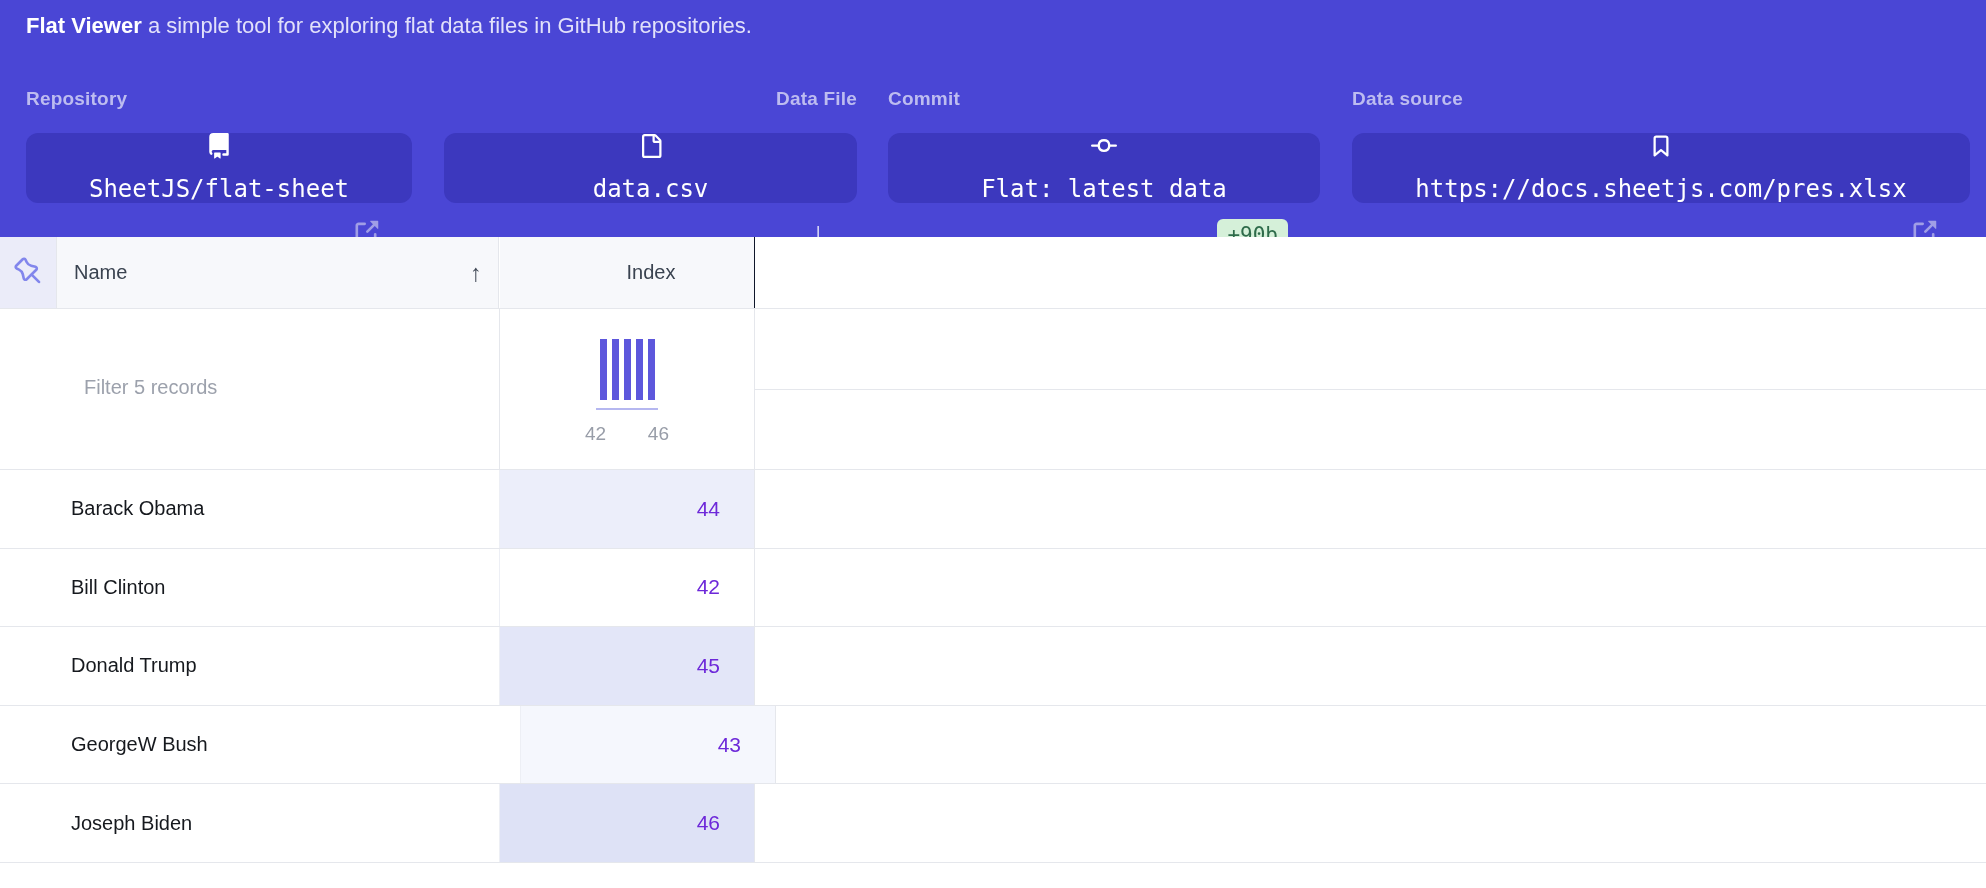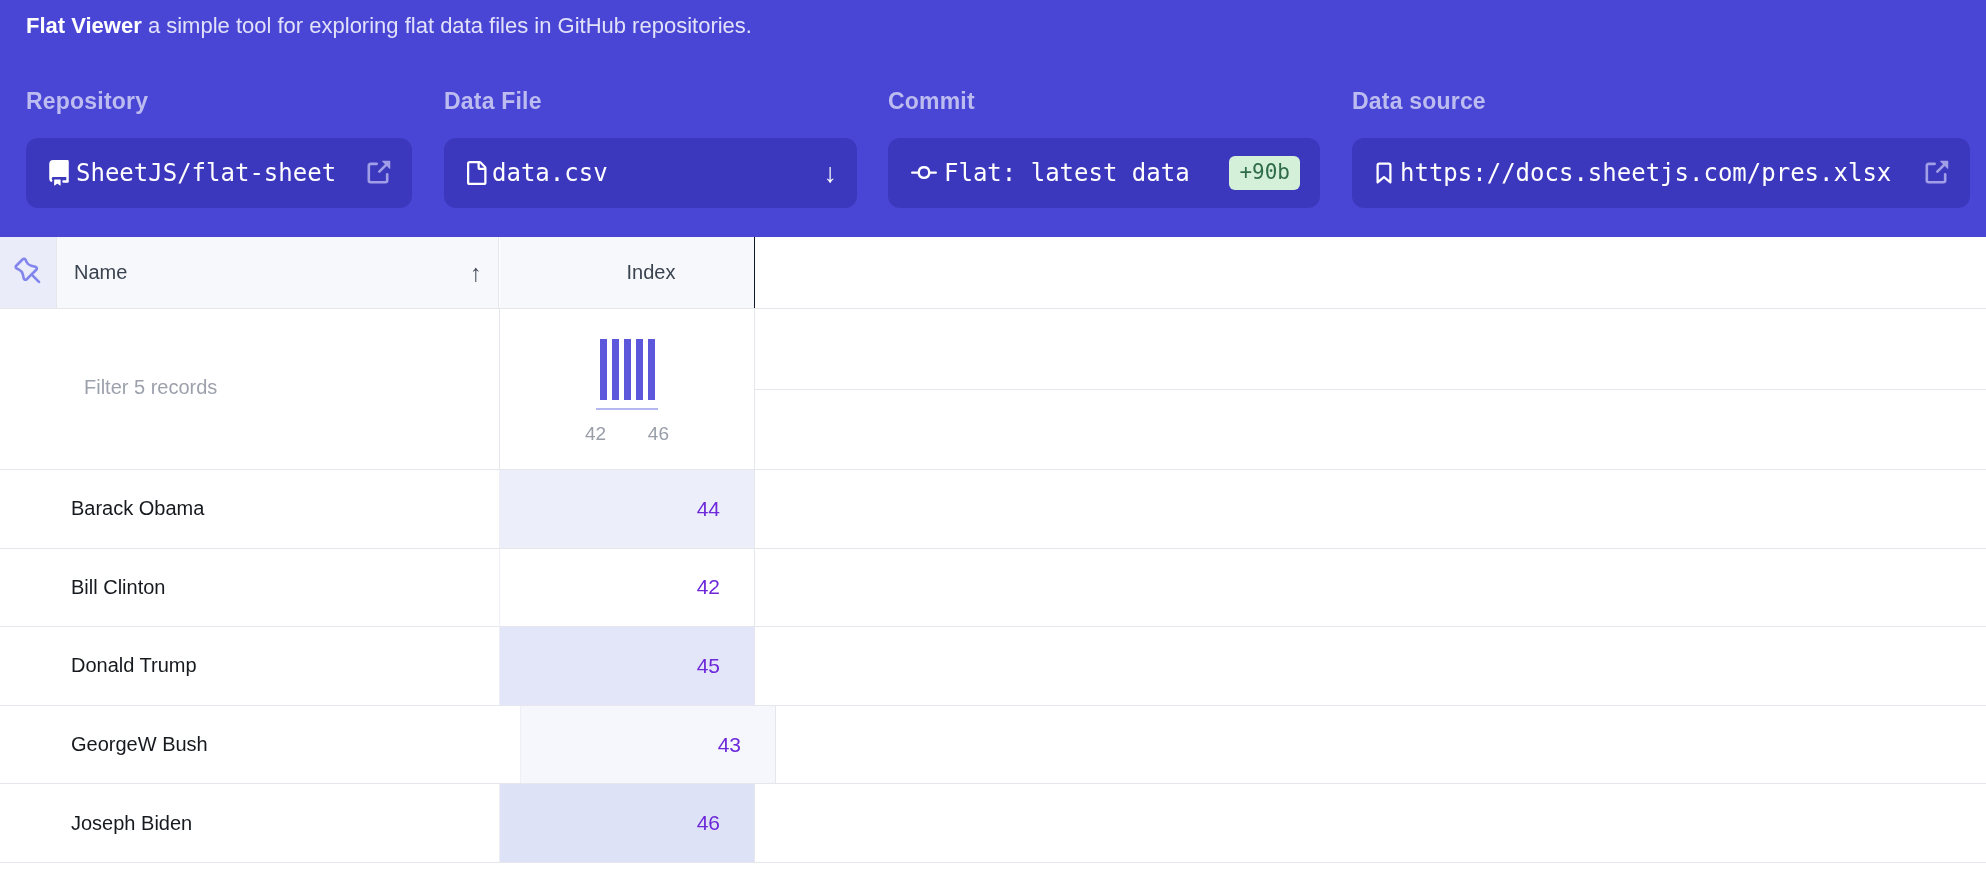--- a/index.html
+++ b/index.html
@@ -22,40 +22,41 @@
   .title {
     position: absolute;
     left: 26px; top: 13px;
     font-size: 22px;
     color: #E2E1FA;
     white-space: nowrap;
   }
   .title .bold { font-weight: 700; color: #ffffff; }
   .ctrl { position: absolute; top: 88px; }
   .ctrl-label {
-    font-size: 23px;
+    font-size: 19px;
     font-weight: 600;
     color: #BDBCF0;
     margin-bottom: 23px;
     letter-spacing: .2px;
   }
   .ctrl-btn {
     display: flex;
     align-items: center;
     height: 70px;
     width: 100%;
     background: #3C38BE;
     border-radius: 12px;
-    padding: 0 20px;
-    gap: 4px;
+    padding: 0 32px;
+    gap: 16px;
     color: #ffffff;
     font-family: "DejaVu Sans Mono", "Liberation Mono", monospace;
     font-size: 24px;
     cursor: pointer;
     white-space: nowrap;
+    flex-direction: column;
   }
   .ctrl-btn .ico { display:flex; align-items:center; flex:0 0 auto; color:#ffffff; }
   .ctrl-btn .ext { color: #A09EE6; margin-left: auto; }
   .ctrl-btn .dl-arrow {
     margin-left: auto;
     font-family: "Liberation Sans", sans-serif;
     font-size: 27px;
     line-height: 1;
     color: #ffffff;
   }
@@ -165,21 +166,21 @@
         </span>
         <span>SheetJS/flat-sheet</span>
         <span class="ico ext">
           <svg width="28" height="28" viewBox="0 0 16 16" fill="currentColor">
               <path d="M3.75 2h3.5a.75.75 0 0 1 0 1.5h-3.5a.25.25 0 0 0-.25.25v8.5c0 .138.112.25.25.25h8.5a.25.25 0 0 0 .25-.25v-3.5a.75.75 0 0 1 1.5 0v3.5A1.75 1.75 0 0 1 12.25 14h-8.5A1.75 1.75 0 0 1 2 12.25v-8.5C2 2.784 2.784 2 3.75 2zm6.854-1h4.146a.25.25 0 0 1 .25.25v4.146a.25.25 0 0 1-.427.177L13.03 4.03 9.28 7.78a.75.75 0 0 1-1.06-1.06l3.75-3.75-1.543-1.543A.25.25 0 0 1 10.604 1z"></path>
             </svg>
         </span>
       </div>
     </div>
 
-    <div class="ctrl" style="left:444px; width:413px;">
+    <div class="ctrl" style="left:444px; width:413px;text-align:right;">
       <div class="ctrl-label">Data File</div>
       <div class="ctrl-btn">
         <span class="ico">
           <svg width="24" height="26" viewBox="0 0 16 16" fill="currentColor">
               <path d="M2 1.75C2 .784 2.784 0 3.75 0h6.586c.464 0 .909.184 1.237.513l2.914 2.914c.329.328.513.773.513 1.237v9.586A1.75 1.75 0 0 1 13.25 16h-9.5A1.75 1.75 0 0 1 2 14.25V1.75zm1.75-.25a.25.25 0 0 0-.25.25v12.5c0 .138.112.25.25.25h9.5a.25.25 0 0 0 .25-.25V6h-2.75A1.75 1.75 0 0 1 9 4.25V1.5H3.75zm6.75.062V4.25c0 .138.112.25.25.25h2.688l-.011-.013-2.914-2.914-.013-.011z"></path>
             </svg>
         </span>
         <span>data.csv</span>
         <span class="dl-arrow">↓</span>
       </div>

